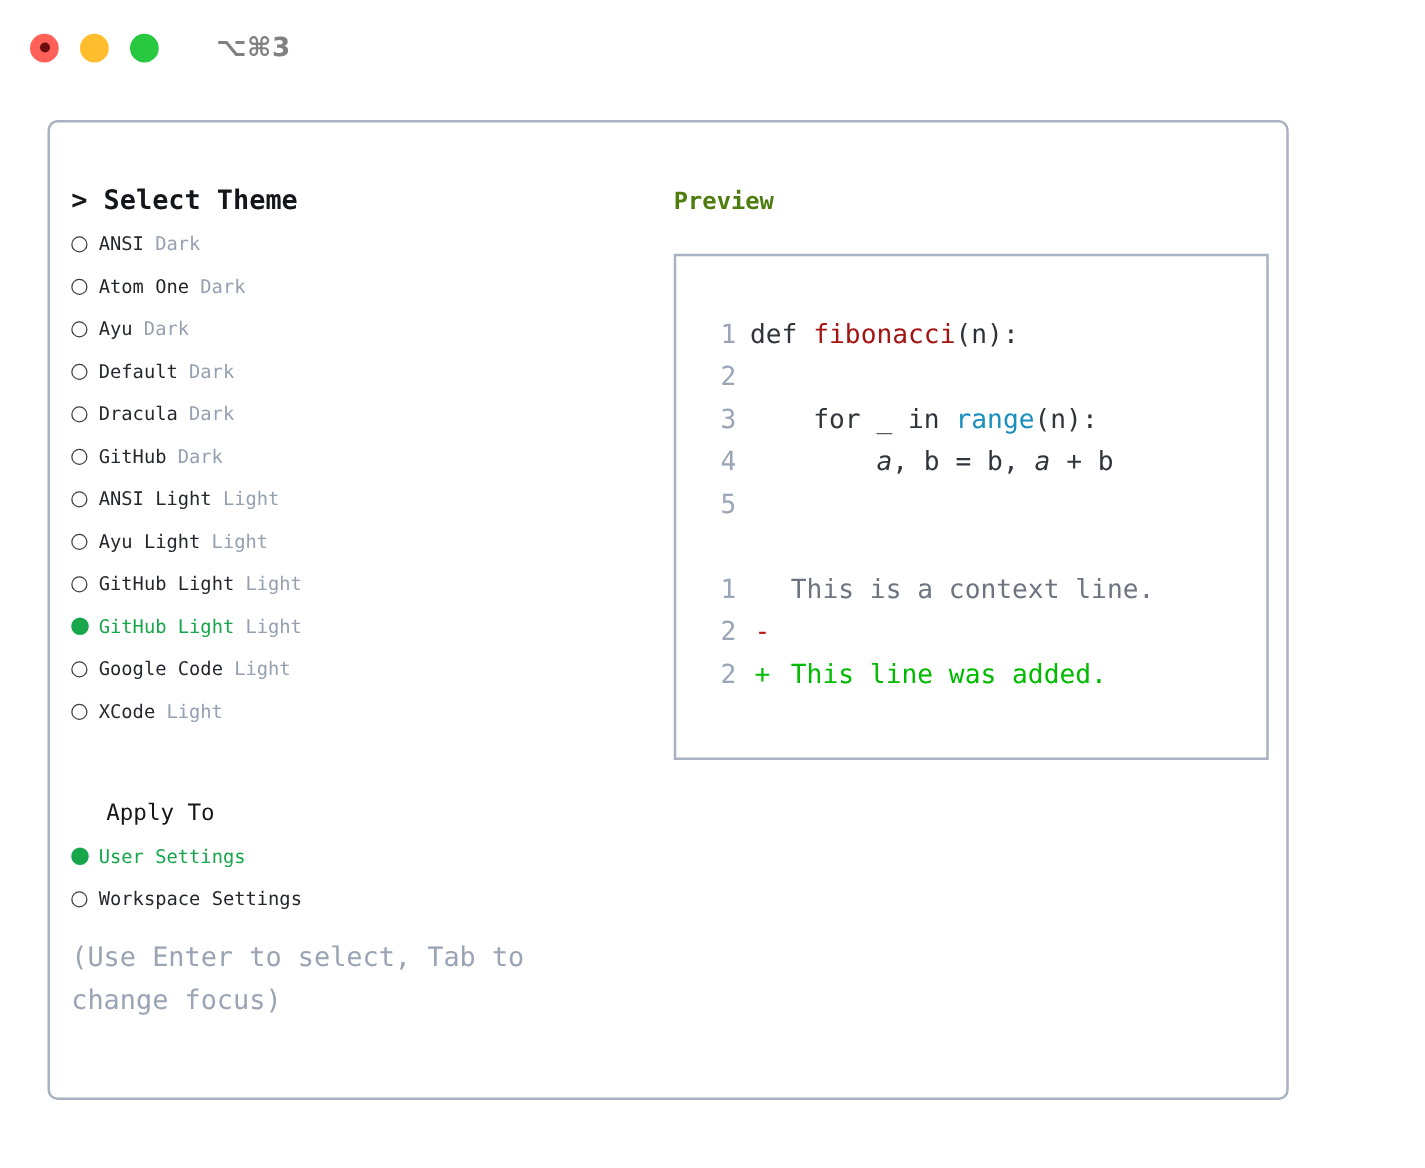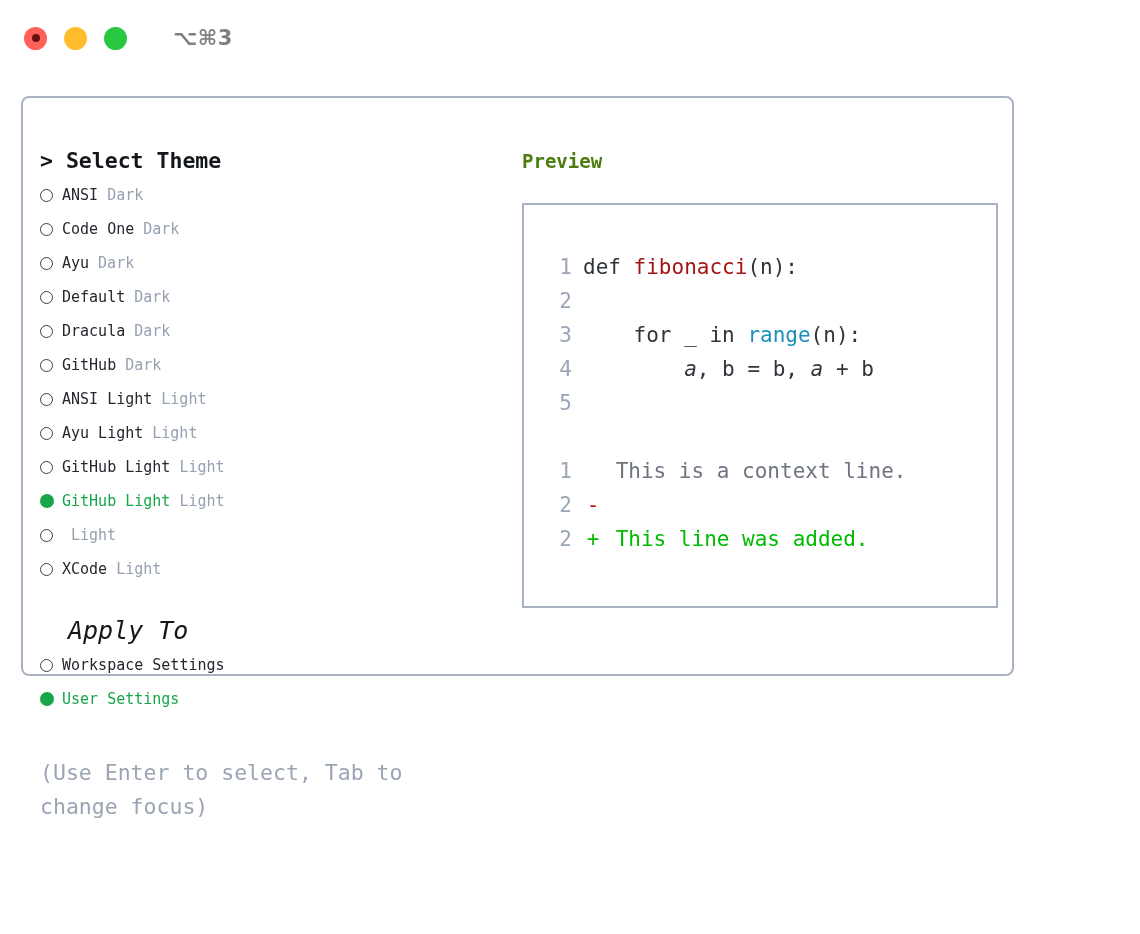--- a/index.html
+++ b/index.html
@@ -59,24 +59,24 @@
     font-size: 21px;
     font-weight: 700;
     color: #808080;
     letter-spacing: 0.5px;
     font-family: "DejaVu Sans", "Liberation Sans", sans-serif;
   }
 
   
   .panel {
     position: absolute;
-    left: 21px;
+    left: 38px;
     top: 96px;
     width: 993px;
-    height: 580px;
+    height: 784px;
     border: 2px solid #a9b2c0;
     border-radius: 8px;
     box-sizing: border-box;
     background: #ffffff;
   }
   .panel-inner {
     display: flex;
     padding: 46px 0 0 17px;
     box-sizing: border-box;
     height: 100%;
@@ -133,30 +133,29 @@
   }
   .label.selected {
     color: #17a64a;
   }
   .tag {
     color: #95a0b1;
     margin-left: 9px;
   }
 
   .apply-title {
-    margin-top: 28px;
+    margin-top: 48px;
     margin-left: 28px;
-    font-size: 25px;
+    font-size: 18px;
     color: #13161a;
     line-height: 34px;
     white-space: pre;
-    font-style: italic;
   }
   .hint {
-    margin-top: 40px;
+    margin-top: 14px;
     font-size: 21.5px;
     color: #9aa4b4;
     line-height: 34px;
     width: 420px;
     white-space: pre-wrap;
   }
 
   
   .right-col {
     margin-left: 16px;
@@ -227,38 +226,38 @@
 
   <div class="panel">
     <div class="panel-inner">
 
       <div class="left-col">
 
         <div class="section-title">&gt; Select Theme</div>
 
         <div class="theme-list" id="theme-list">
             <div class="row"><span class="bullet"><span class="circle-empty"></span></span><span class="label">ANSI</span><span class="tag">Dark</span></div>
-            <div class="row"><span class="bullet"><span class="circle-empty"></span></span><span class="label">Code One</span><span class="tag">Dark</span></div>
+            <div class="row"><span class="bullet"><span class="circle-empty"></span></span><span class="label">Atom One</span><span class="tag">Dark</span></div>
             <div class="row"><span class="bullet"><span class="circle-empty"></span></span><span class="label">Ayu</span><span class="tag">Dark</span></div>
             <div class="row"><span class="bullet"><span class="circle-empty"></span></span><span class="label">Default</span><span class="tag">Dark</span></div>
             <div class="row"><span class="bullet"><span class="circle-empty"></span></span><span class="label">Dracula</span><span class="tag">Dark</span></div>
             <div class="row"><span class="bullet"><span class="circle-empty"></span></span><span class="label">GitHub</span><span class="tag">Dark</span></div>
             <div class="row"><span class="bullet"><span class="circle-empty"></span></span><span class="label">ANSI Light</span><span class="tag">Light</span></div>
             <div class="row"><span class="bullet"><span class="circle-empty"></span></span><span class="label">Ayu Light</span><span class="tag">Light</span></div>
             <div class="row"><span class="bullet"><span class="circle-empty"></span></span><span class="label">GitHub Light</span><span class="tag">Light</span></div>
             <div class="row"><span class="bullet"><span class="circle-filled"></span></span><span class="label selected">GitHub Light</span><span class="tag">Light</span></div>
-            <div class="row"><span class="bullet"><span class="circle-empty"></span></span><span class="tag">Light</span></div>
+            <div class="row"><span class="bullet"><span class="circle-empty"></span></span><span class="label">Google Code</span><span class="tag">Light</span></div>
             <div class="row"><span class="bullet"><span class="circle-empty"></span></span><span class="label">XCode</span><span class="tag">Light</span></div>
           </div>
 
         <div class="apply-title">Apply To</div>
 
         <div class="apply-list" id="apply-list">
+            <div class="row"><span class="bullet"><span class="circle-filled"></span></span><span class="label selected">User Settings</span></div>
             <div class="row"><span class="bullet"><span class="circle-empty"></span></span><span class="label">Workspace Settings</span></div>
-            <div class="row"><span class="bullet"><span class="circle-filled"></span></span><span class="label selected">User Settings</span></div>
           </div>
 
         <div class="hint">(Use Enter to select, Tab to change focus)</div>
       </div>
 
       <div class="right-col">
         <div class="preview-title">Preview</div>
 
         <div class="preview-box">
           <div id="code-sample">

